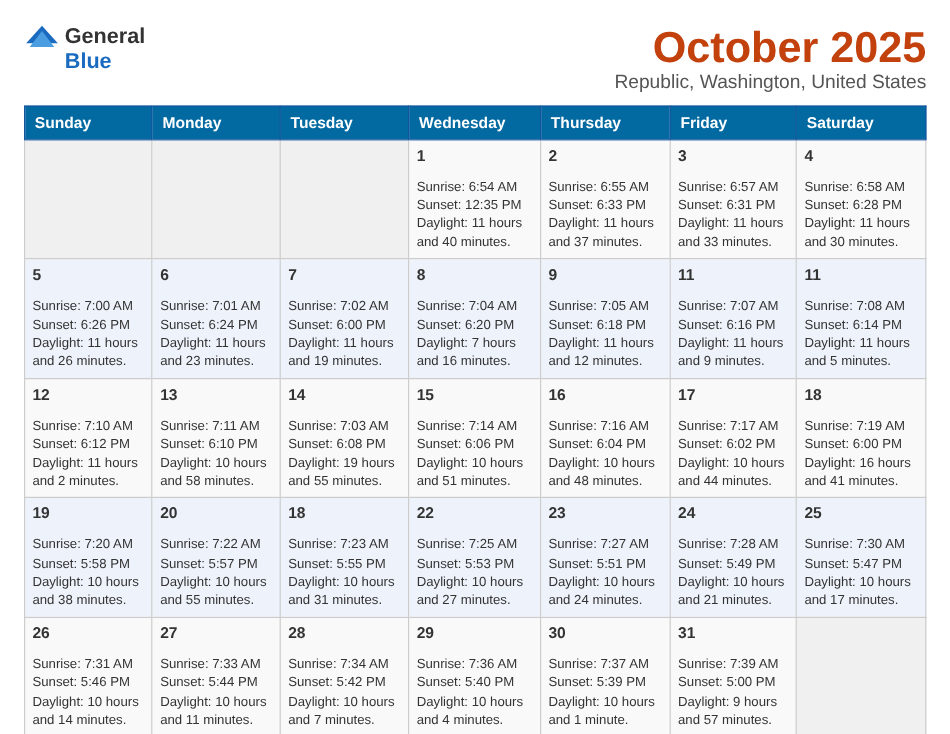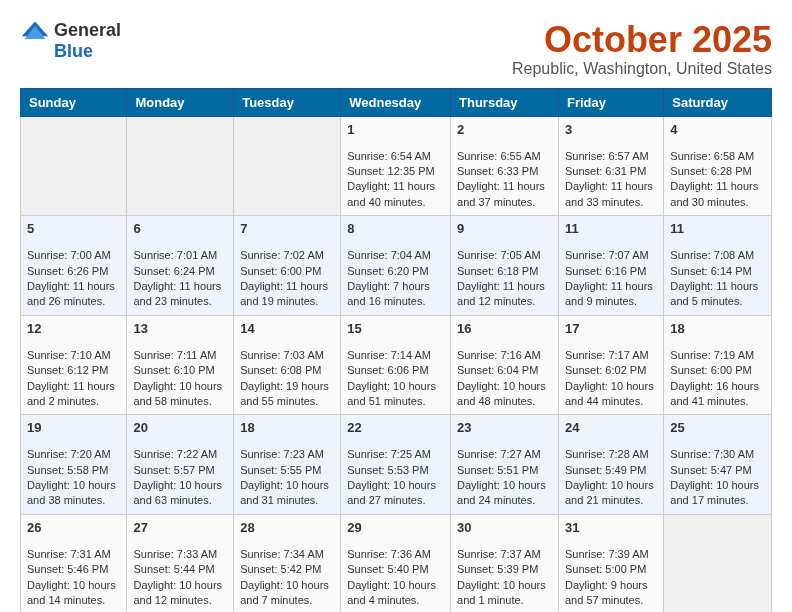--- a/index.html
+++ b/index.html
@@ -285,21 +285,21 @@
           <span>Sunrise: 7:20 AM</span><br>
           <span>Sunset: 5:58 PM</span><br>
           <span>Daylight: 10 hours and 38 minutes.</span>
         </div>
       </td>
         <td>
         <span class="day-number">20</span>
         <div class="day-info">
           <span>Sunrise: 7:22 AM</span><br>
           <span>Sunset: 5:57 PM</span><br>
-          <span>Daylight: 10 hours and 63 minutes.</span>
+          <span>Daylight: 10 hours and 55 minutes.</span>
         </div>
       </td>
         <td>
         <span class="day-number">18</span>
         <div class="day-info">
           <span>Sunrise: 7:23 AM</span><br>
           <span>Sunset: 5:55 PM</span><br>
           <span>Daylight: 10 hours and 31 minutes.</span>
         </div>
       </td>
@@ -343,21 +343,21 @@
           <span>Sunrise: 7:31 AM</span><br>
           <span>Sunset: 5:46 PM</span><br>
           <span>Daylight: 10 hours and 14 minutes.</span>
         </div>
       </td>
         <td>
         <span class="day-number">27</span>
         <div class="day-info">
           <span>Sunrise: 7:33 AM</span><br>
           <span>Sunset: 5:44 PM</span><br>
-          <span>Daylight: 10 hours and 12 minutes.</span>
+          <span>Daylight: 10 hours and 11 minutes.</span>
         </div>
       </td>
         <td>
         <span class="day-number">28</span>
         <div class="day-info">
           <span>Sunrise: 7:34 AM</span><br>
           <span>Sunset: 5:42 PM</span><br>
           <span>Daylight: 10 hours and 7 minutes.</span>
         </div>
       </td>

